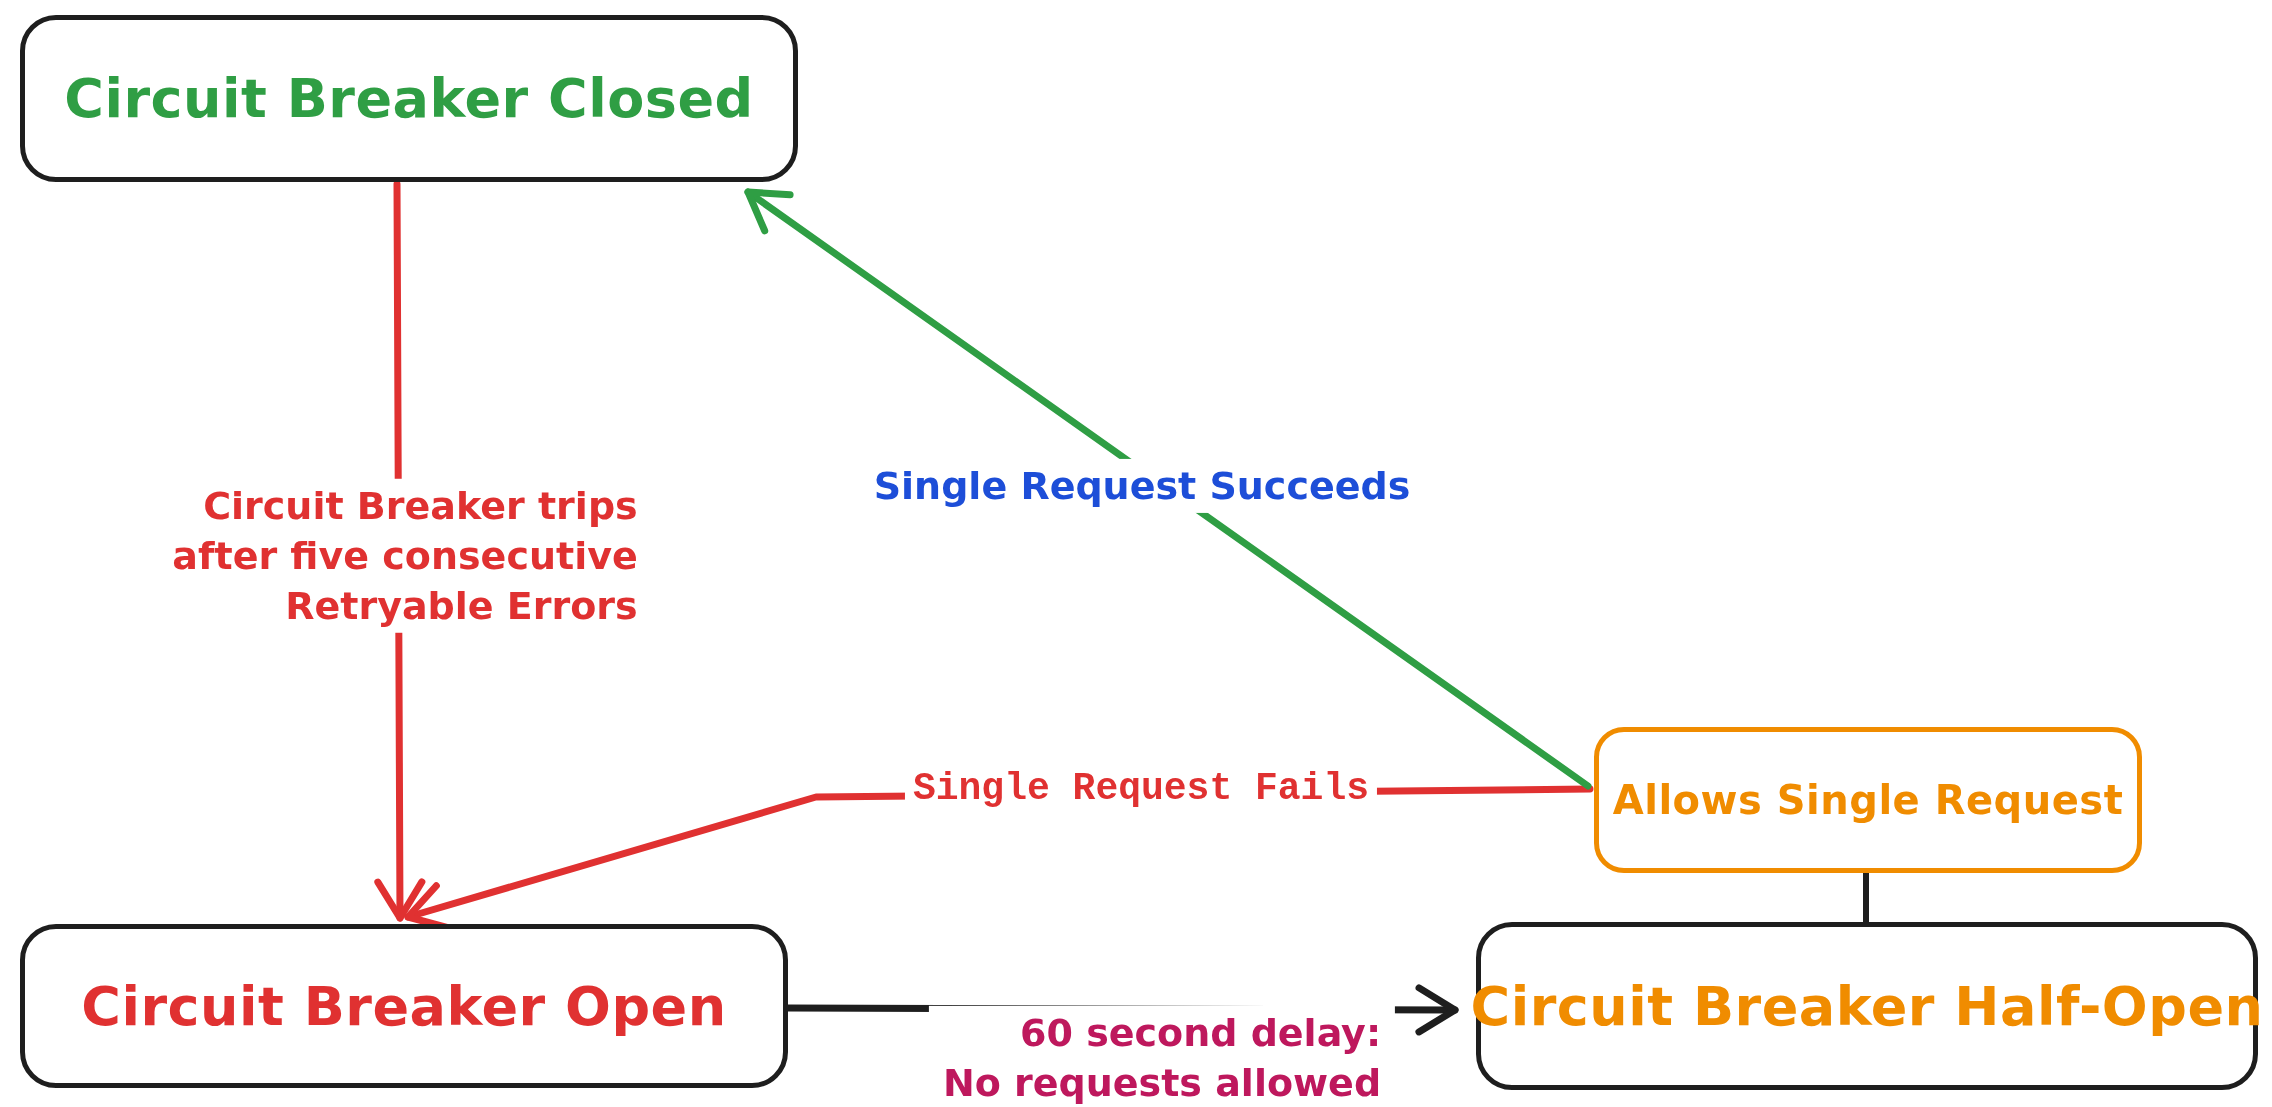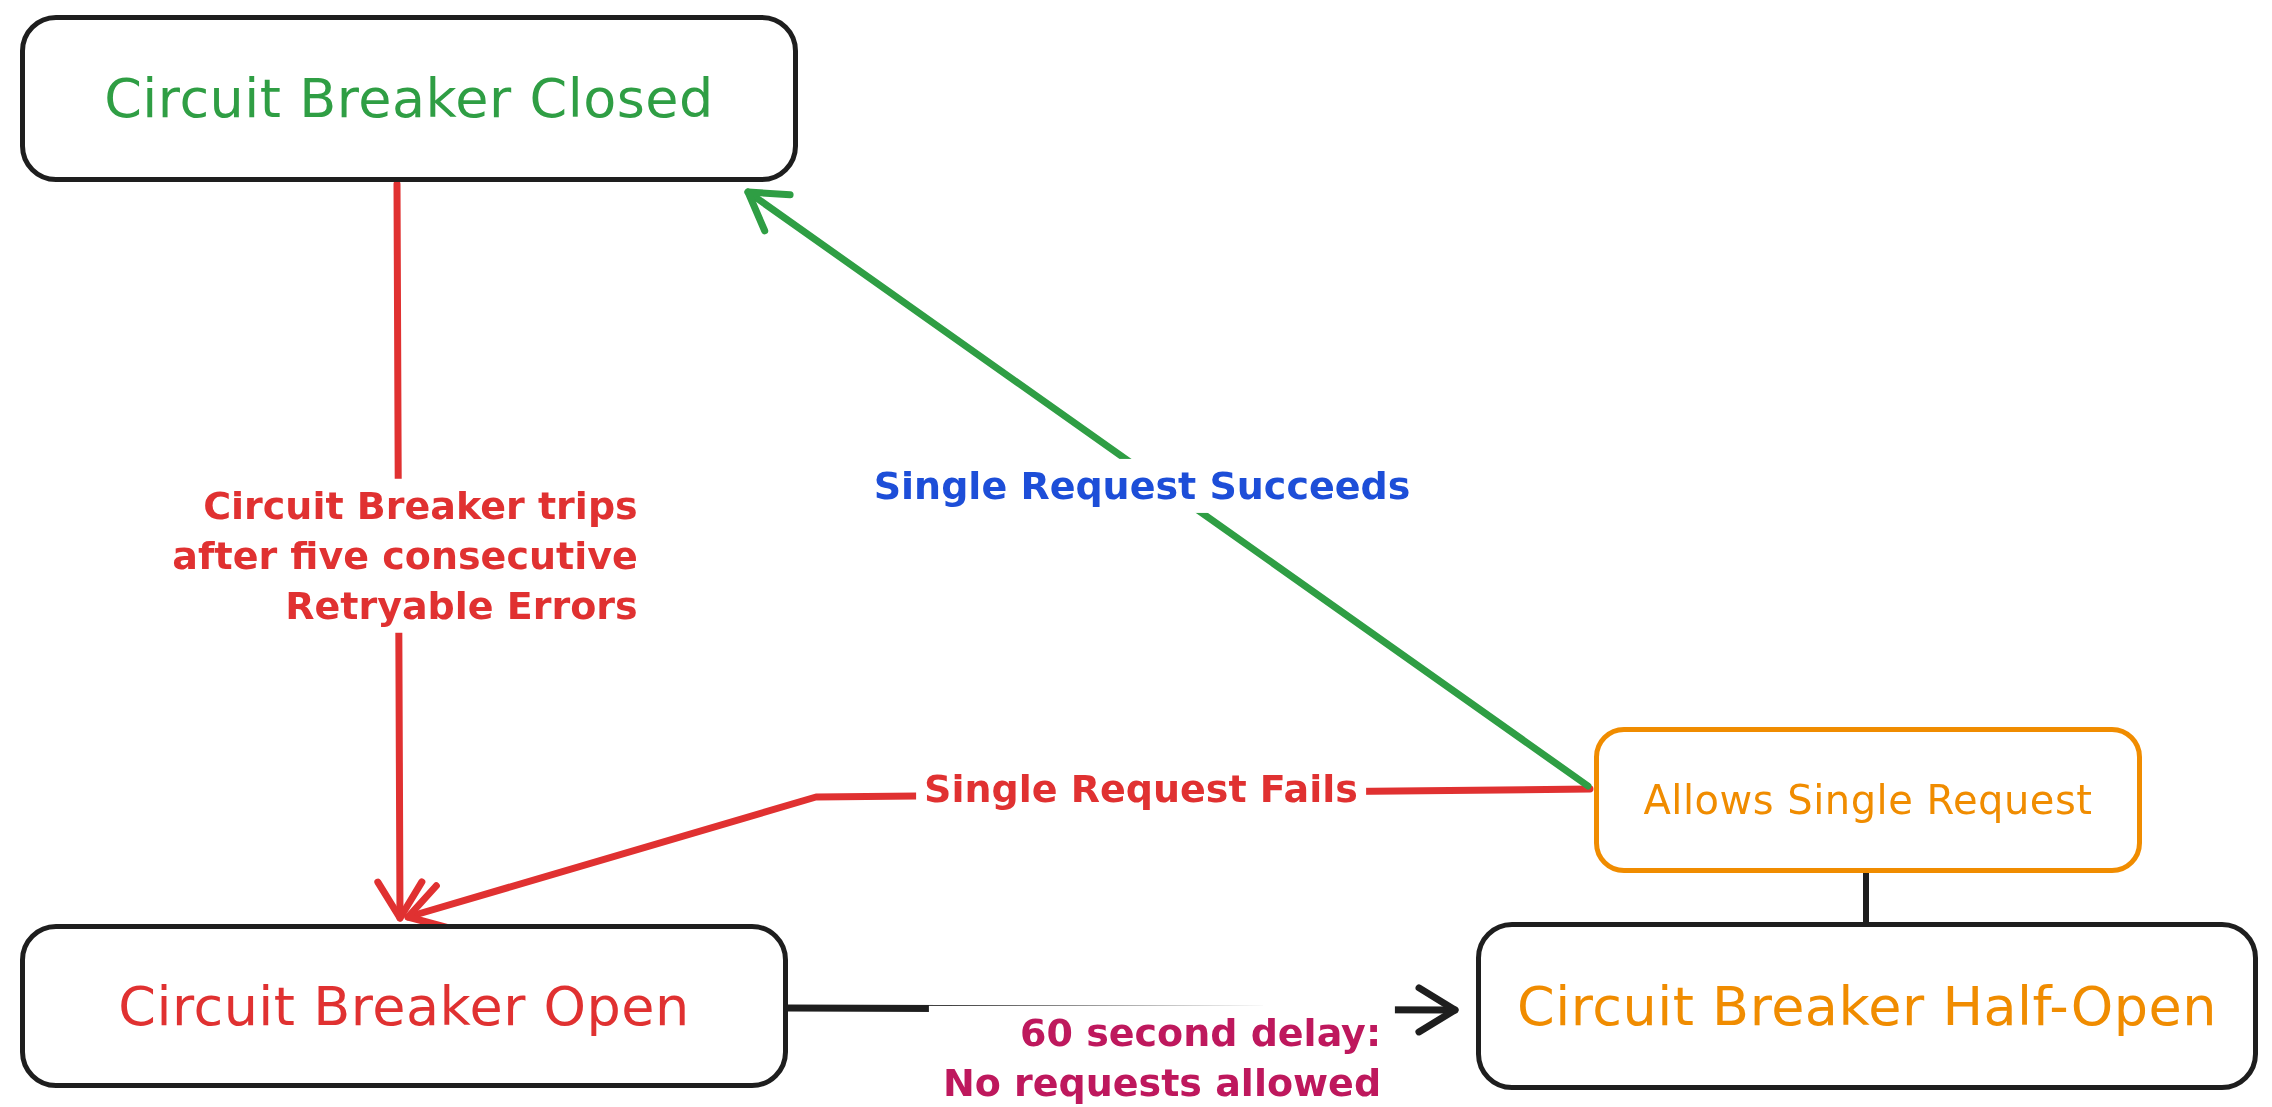--- a/index.html
+++ b/index.html
@@ -28,42 +28,42 @@
     box-sizing: border-box;
     text-align: center;
   }
   #node-closed   { left: 20px;   top: 15px;  width: 778px; height: 167px; }
   #node-open     { left: 20px;   top: 924px; width: 768px; height: 164px; }
   #node-halfopen { left: 1476px; top: 922px; width: 782px; height: 168px; }
   #node-allows   { left: 1594px; top: 727px; width: 548px; height: 146px;
                    border-color: #f08c00; border-radius: 30px; text-align: right; }
   .node-title {
     font-size: 54px;
-    font-weight: 400;
+    font-weight: 700;
     letter-spacing: 0.5px;
     white-space: nowrap;
   }
   #node-allows .node-title { font-size: 40px; }
   .t-green  { color: #2f9e44; }
   .t-red    { color: #e03131; }
   .t-orange { color: #f08c00; }
   .edge-label {
     position: absolute;
     transform: translate(-50%, -50%);
     background: #ffffff;
     text-align: right;
     font-size: 38px;
     font-weight: 600;
     line-height: 1.32;
     white-space: pre-line;
     padding: 2px 14px;
   }
   #label-trip    { left: 405px;  top: 556px;  color: #e03131; }
   #label-succeed { left: 1142px; top: 486px;  color: #1d4ed8; }
-  #label-fail    { left: 1141px; top: 789px;  color: #e03131; padding: 2px 8px; }
+  #label-fail    { left: 1141px; top: 789px;  color: #e03131; padding: 2px 8px; font-family: Liberation Mono, monospace; }
   #label-delay   { left: 1162px; top: 1058px; color: #be185d; }
 </style>
 </head>
 <body>
 
 <div class="canvas">
 
   <svg class="edges" viewBox="0 0 2272 1107" xmlns="http://www.w3.org/2000/svg">
     <defs>
       <marker id="ah-red" viewBox="0 0 60 60" refX="46" refY="30" markerWidth="60" markerHeight="60" markerUnits="userSpaceOnUse" orient="auto">

